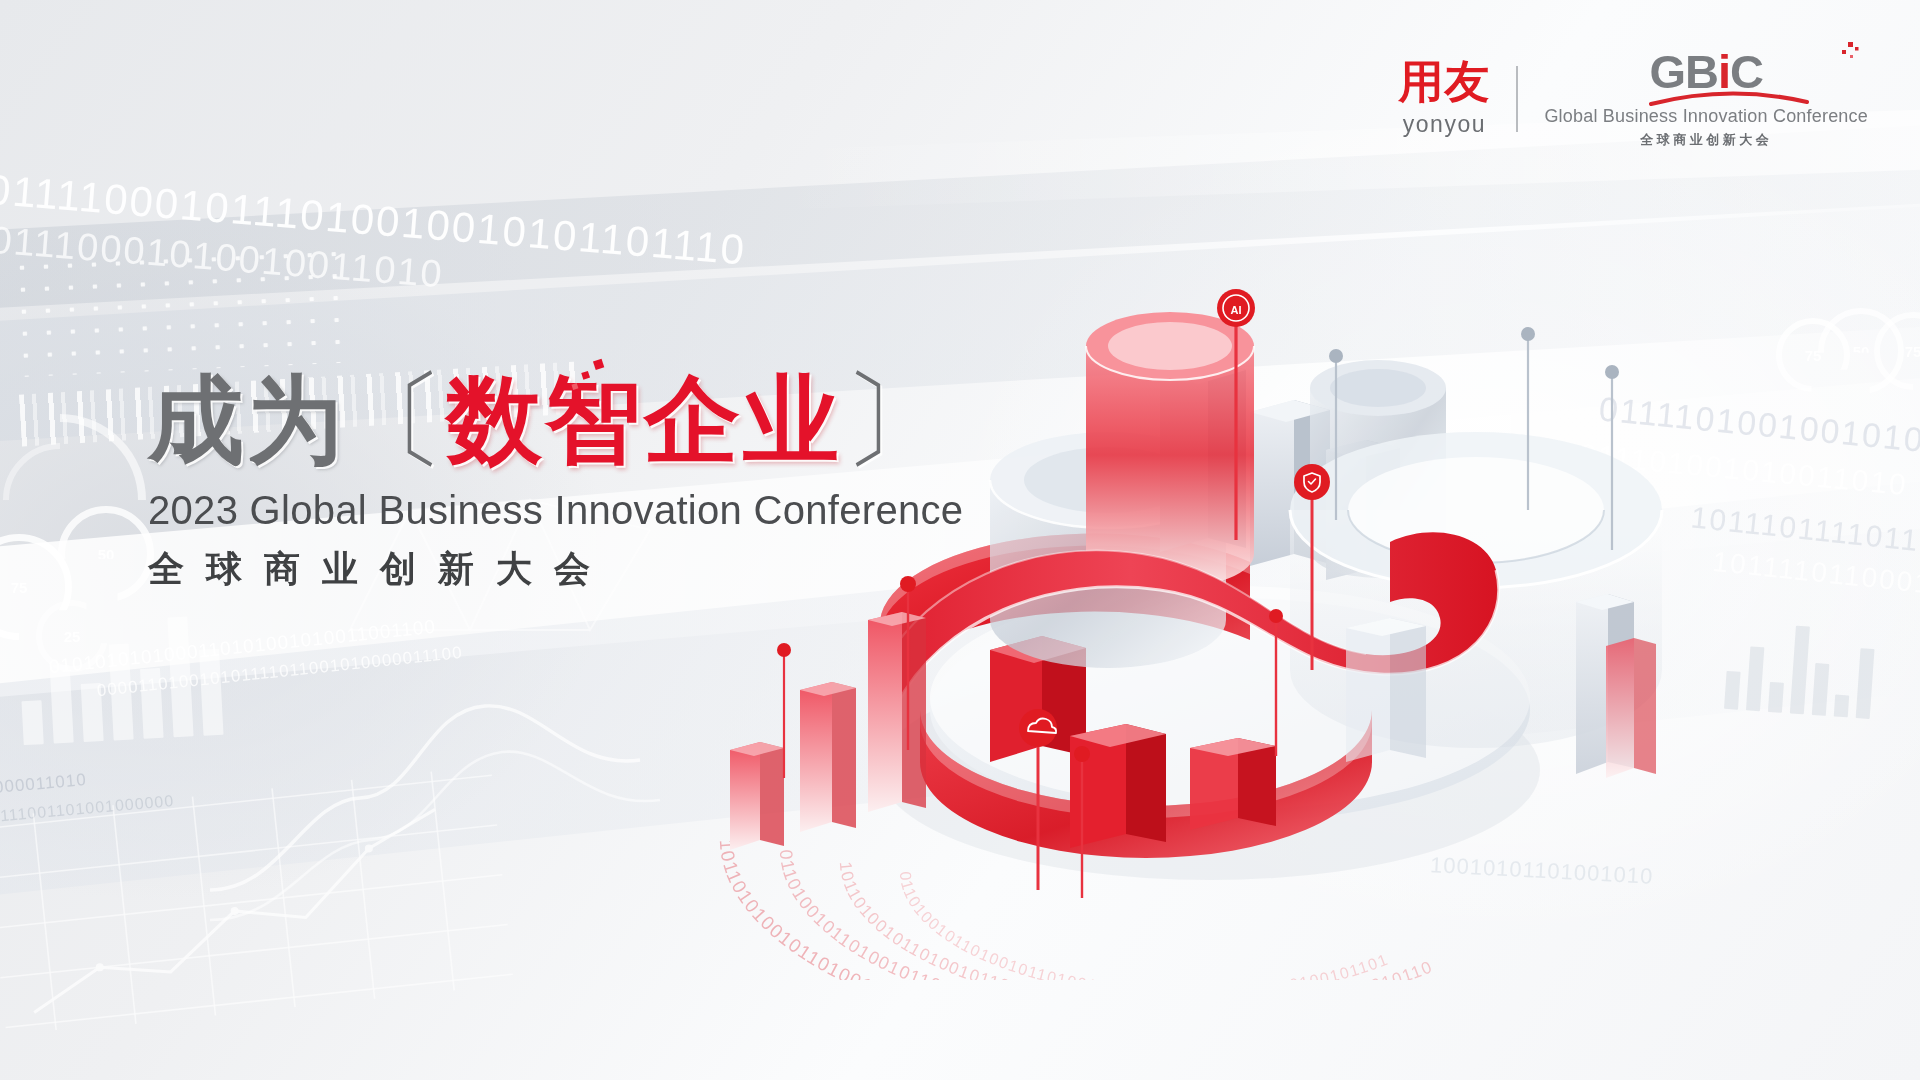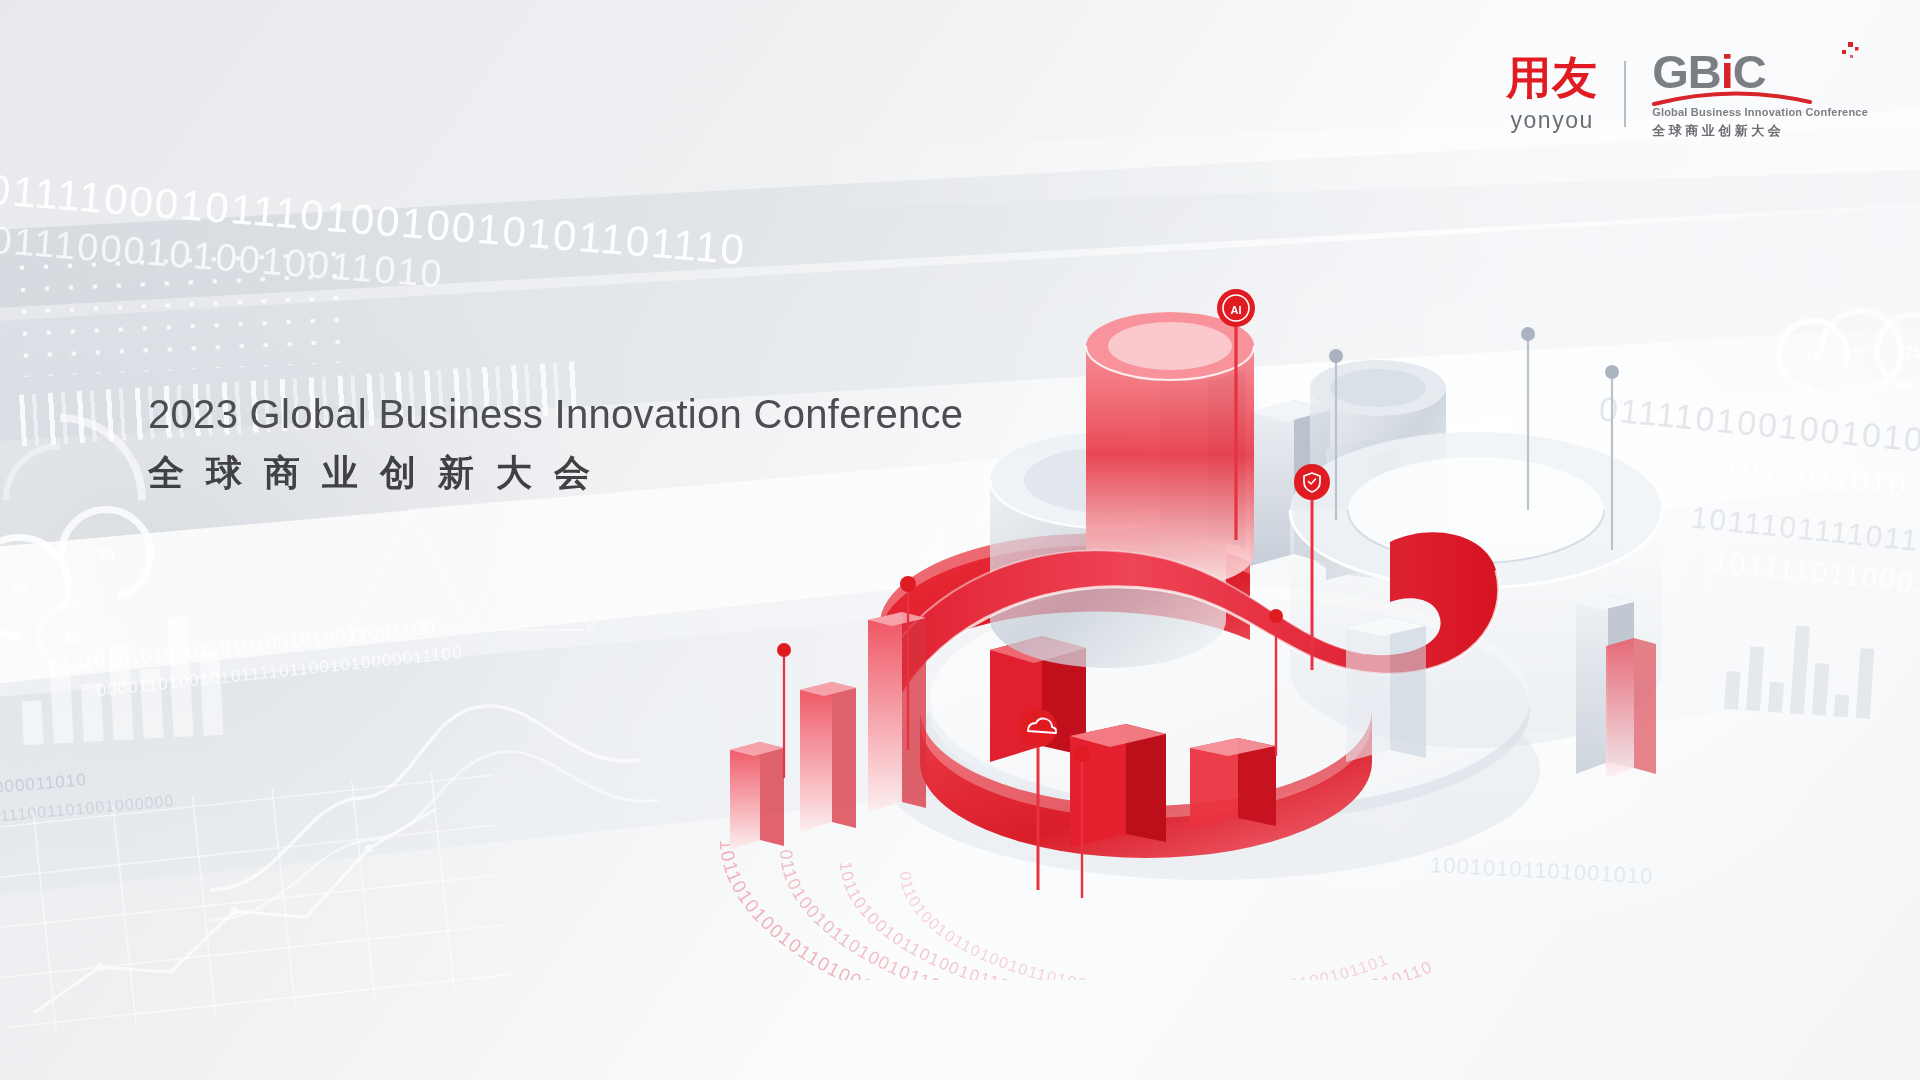--- a/index.html
+++ b/index.html
@@ -172,29 +172,29 @@
   .logo-yonyou { text-align:center;margin-left:7px; }
   .logo-yonyou .cn {
     font-size:45px; font-weight:700; color:#e01b22;
     letter-spacing:1px; line-height:1;
   }
   .logo-yonyou .en {
     margin-top:7px;
     font-size:23px; font-weight:400; color:#6b6e72; letter-spacing:1.5px;
   }
   .logo-div { width:2px; height:66px; background:#b9bcc0; }
-  .logo-gbic { position:relative; }
+  .logo-gbic { position:relative; text-align:center; }
   .logo-gbic .mark {
     font-size:47px; font-weight:700; color:#7b7e82;
     letter-spacing:-1px; line-height:1; position:relative; display:inline-block;
   }
   .logo-gbic .mark .i-red { color:#d8252c; }
   .gbic-arc { position:absolute; left:0; right:0; top:40px; height:18px; }
   .logo-gbic .en {
-    margin-top:11px; font-size:11px; font-weight:700;
+    margin-top:11px; font-size:18px; font-weight:400;
     color:#7b7e82; letter-spacing:.2px; white-space:nowrap;
   }
   .logo-gbic .cn {
     margin-top:4px; font-size:13px; font-weight:700;
     color:#6b6e72; letter-spacing:3.5px; white-space:nowrap;
   }
   .gbic-dots { position:absolute; right:6px; top:-6px; width:34px; height:26px; }
 
   
   .art { position:absolute; left:690px; top:150px; width:1000px; height:830px; z-index:20; }
@@ -511,20 +511,31 @@
       <line x1="646" y1="212" x2="646" y2="370" stroke="#b9c2cd" stroke-width="2.2"></line>
       <circle cx="646" cy="206" r="7" fill="#aab4c0"></circle>
       <line x1="838" y1="190" x2="838" y2="360" stroke="#b9c2cd" stroke-width="2.2"></line>
       <circle cx="838" cy="184" r="7" fill="#aab4c0"></circle>
       <line x1="922" y1="228" x2="922" y2="400" stroke="#b9c2cd" stroke-width="2.2"></line>
       <circle cx="922" cy="222" r="7" fill="#aab4c0"></circle>
     </g>
   </svg>
 
   <div class="copy">
+    <div class="headline">
+      <span class="hl-gray">成为</span>
+      <span class="brk">〔</span>
+      <span class="hl-red">数智企业</span>
+      <span class="brk">〕</span>
+      <svg class="spark" viewBox="0 0 70 46">
+        <rect x="48" y="2" width="9" height="9" fill="#e4122a" transform="rotate(-18 52 6)"></rect>
+        <rect x="36" y="14" width="7" height="7" fill="#e4122a" transform="rotate(-18 39 17)"></rect>
+        <rect x="26" y="26" width="5.5" height="5.5" fill="#ef5b66" transform="rotate(-18 28 28)"></rect>
+      </svg>
+    </div>
 
     <div class="sub-en">2023 Global Business Innovation Conference</div>
     <div class="sub-cn">全球商业创新大会</div>
 
   </div>
 
   <div class="logo">
     <div class="logo-yonyou">
       <div class="cn">用友</div>
       <div class="en">yonyou</div>

